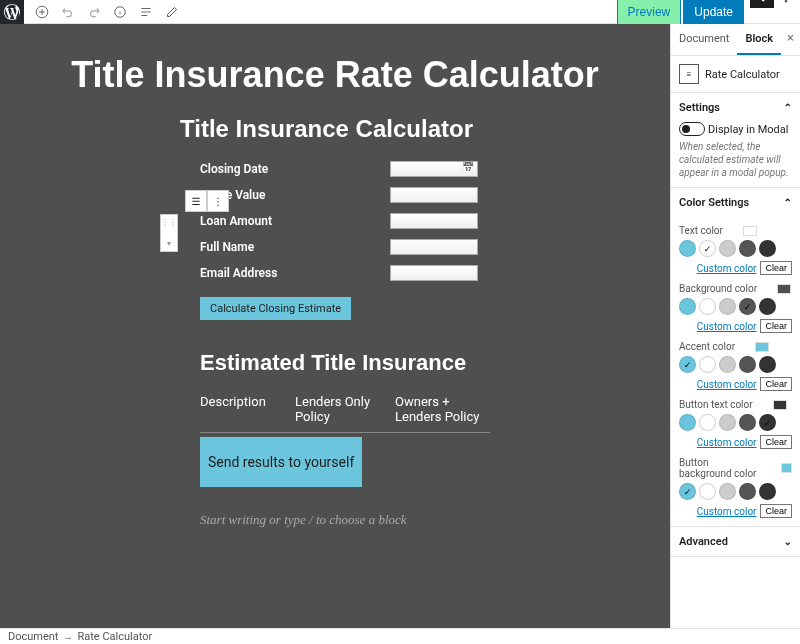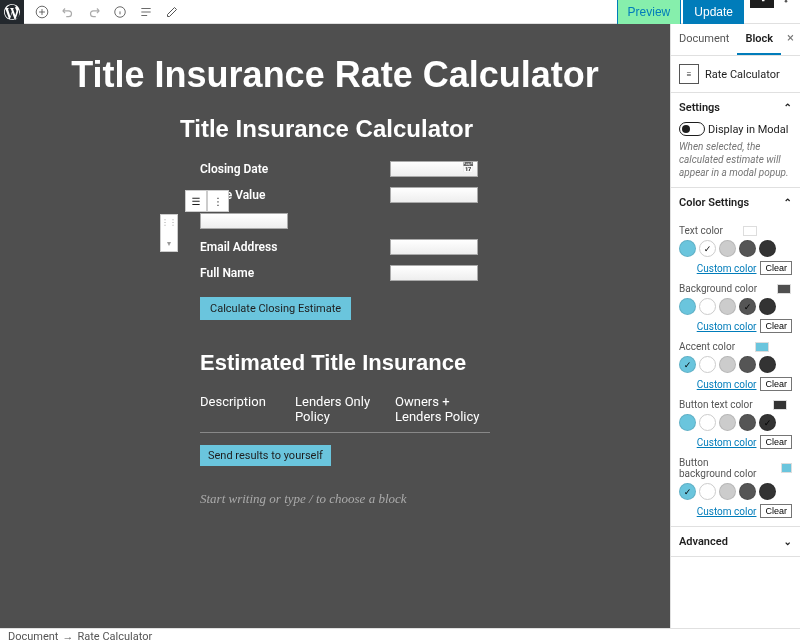--- a/index.html
+++ b/index.html
@@ -30,21 +30,21 @@
 .form-input{width:88px;height:16px;background:linear-gradient(#fff,#eee);border:1px solid #aaa}
 .date-input{position:relative}
 .date-input::after{content:"📅";position:absolute;right:2px;top:0;font-size:10px;filter:grayscale(1)}
 .calc-btn{background:#6ac5dd;color:#1e1e1e;padding:5px 10px;font-size:11px;display:inline-block;margin-top:6px;margin-left:20px}
 .est-title{color:#fff;font-size:22px;font-weight:700;margin:30px 0 18px 20px;font-family:Helvetica,Arial,sans-serif}
 .tbl{margin-left:20px;color:#fff;font-size:13px;width:290px;border-bottom:1px solid #888}
 .tbl-head{display:flex;padding-bottom:8px}
 .tbl-col1{width:95px}
 .tbl-col2{width:100px}
 .tbl-col3{flex:1}
-.send-btn{background:#6ac5dd;color:#1e1e1e;padding:4px 8px;font-size:11px;display:inline-block;margin-top:12px;margin-left:20px}
+.send-btn{background:#6ac5dd;color:#1e1e1e;padding:17px 8px;font-size:14px;display:inline-block;margin-top:4px;margin-left:20px}
 .placeholder-txt{color:#aaa;font-style:italic;font-size:13px;margin-left:20px;margin-top:25px;font-family:Georgia,serif}
 .sidebar{width:130px;background:#fff;border-left:1px solid #e0e0e0;overflow-y:auto;font-size:11px}
 .tabs{display:flex;border-bottom:1px solid #e0e0e0;position:relative}
 .tab{padding:8px 8px;font-size:11px;cursor:pointer;color:#555}
 .tab.active{border-bottom:2px solid #007cba;font-weight:600;color:#1e1e1e}
 .tab-close{position:absolute;right:6px;top:6px;cursor:pointer;font-size:13px;color:#777}
 .block-card{display:flex;align-items:center;gap:6px;padding:8px;border-bottom:1px solid #e0e0e0}
 .block-icon{width:20px;height:20px;border:1px solid #555;display:flex;align-items:center;justify-content:center;font-size:8px}
 .panel{border-bottom:1px solid #e0e0e0;padding:8px}
 .panel-head{display:flex;align-items:center;justify-content:space-between;font-weight:600;font-size:11px;cursor:pointer}
@@ -143,28 +143,29 @@
       <h2 class="calc-title">Title Insurance Calculator</h2>
       <div class="form-row">
             <span class="form-lbl">Closing Date</span>
             <div class="form-input date-input"></div>
           </div>
       <div class="form-row">
             <span class="form-lbl">Home Value</span>
             <div class="form-input"></div>
           </div>
       <div class="form-row">
+            <span class="form-lbl">Loan Amount</span>
             <div class="form-input"></div>
           </div>
       <div class="form-row">
+            <span class="form-lbl">Full Name</span>
+            <div class="form-input"></div>
+          </div>
+      <div class="form-row">
             <span class="form-lbl">Email Address</span>
-            <div class="form-input"></div>
-          </div>
-      <div class="form-row">
-            <span class="form-lbl">Full Name</span>
             <div class="form-input"></div>
           </div>
       <span class="calc-btn">Calculate Closing Estimate</span>
       <h2 class="est-title">Estimated Title Insurance</h2>
       <div class="tbl">
         <div class="tbl-head">
           <div class="tbl-col1">Description</div>
           <div class="tbl-col2">Lenders Only Policy</div>
           <div class="tbl-col3">Owners + Lenders Policy</div>
         </div>

